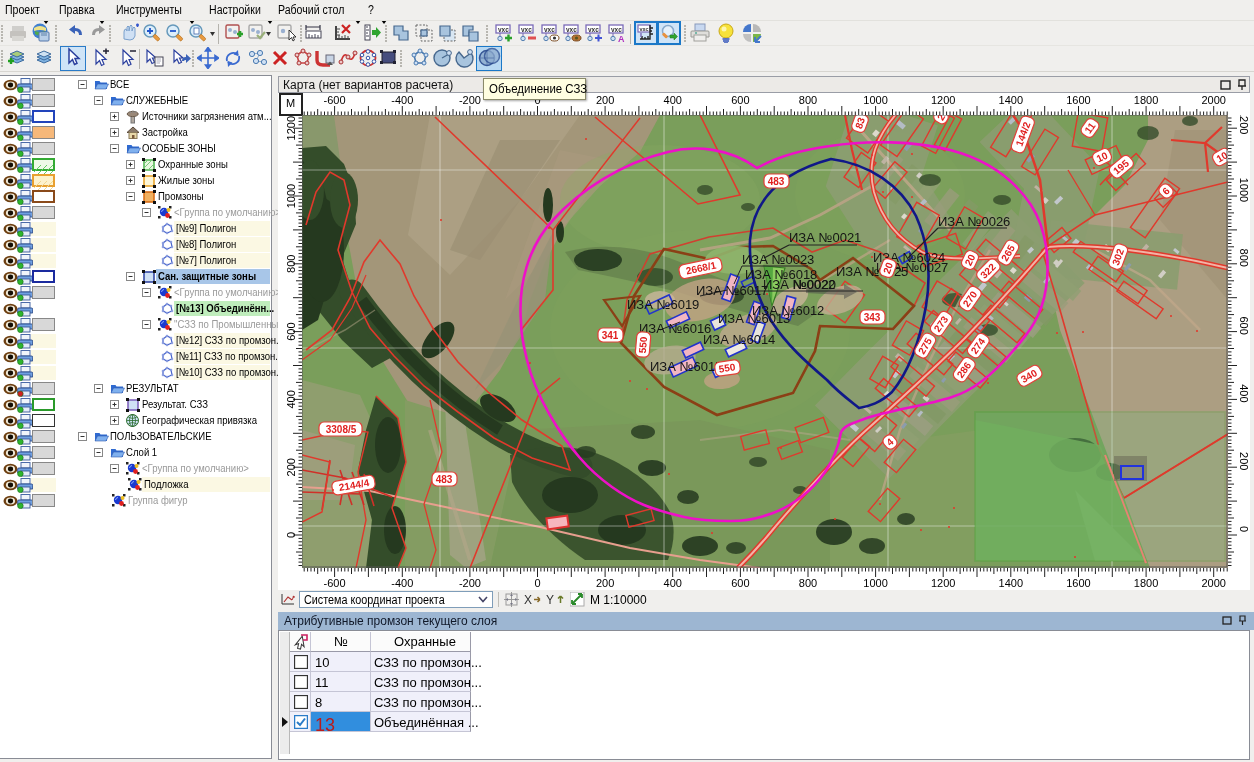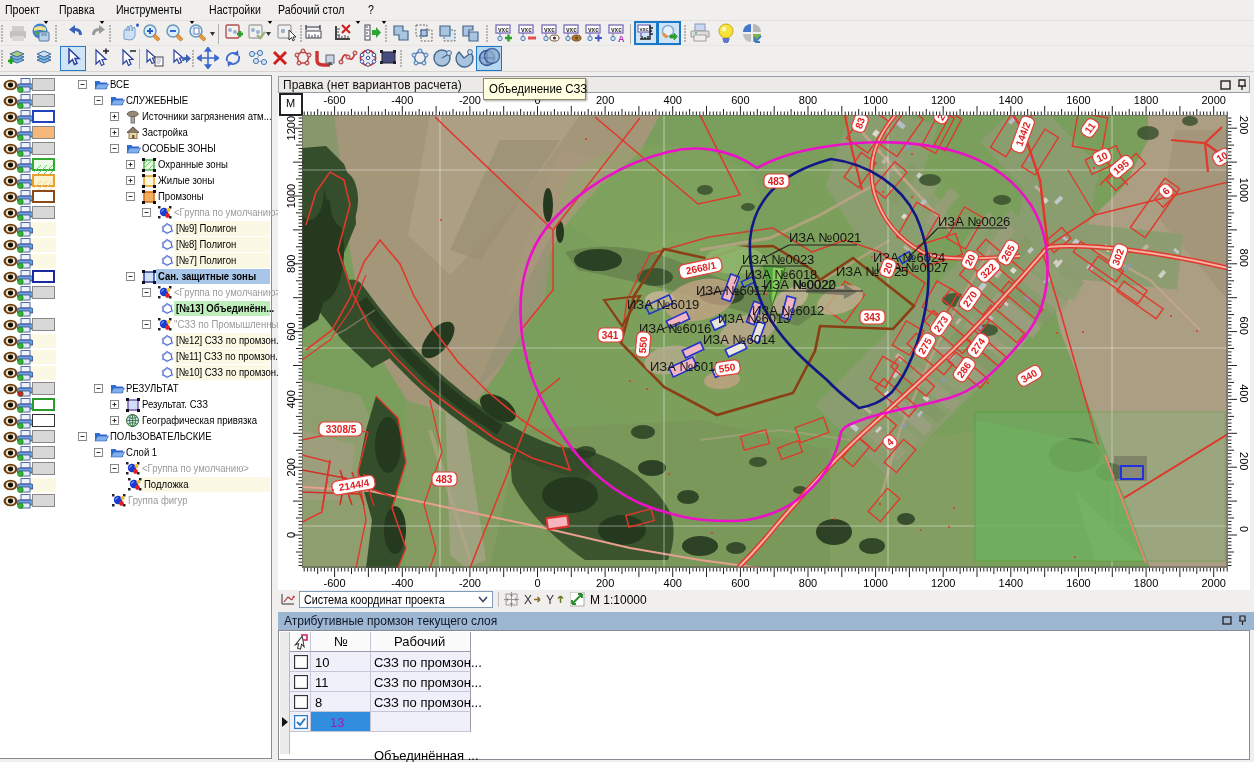--- a/index.html
+++ b/index.html
@@ -1071,21 +1071,21 @@
       <rect x="0" y="10" width="2.5" height="2.5"></rect>
       <rect x="11" y="10" width="2.5" height="2.5"></rect>
     </g>
     <circle cx="6" cy="6" r="4.2" fill="#1a3ad0"></circle>
     <path d="M6 3.5 A3 3 0 0 0 3.5 6" stroke="#8fb0ff" fill="none"></path>
     <circle cx="10.5" cy="4" r="2" fill="#f0c020"></circle>
     <circle cx="9.5" cy="9.5" r="2.4" fill="#e02020"></circle>
   </svg>
 <div style="position:absolute;left:128px;top:494px;font-size:11.5px;color:#9a9a9a;font-weight:normal;white-space:nowrap;transform:scaleX(0.83);transform-origin:0 0;">Группа фигур</div>
 <div style="position:absolute;left:278px;top:76px;width:972px;height:17px;background:#eceae7;border:1px solid #9a9da6"></div>
-<div style="position:absolute;left:283px;top:78px;font-size:12px;color:#111;font-weight:normal;white-space:nowrap;">Правка (нет вариантов расчета)</div>
+<div style="position:absolute;left:283px;top:78px;font-size:12px;color:#111;font-weight:normal;white-space:nowrap;">Карта (нет вариантов расчета)</div>
 <svg style="position:absolute;left:1220px;top:80px" width="12" height="10" viewBox="0 0 12 10">
     <rect x="1" y="1" width="9" height="8" fill="none" stroke="#222" stroke-width="1.4"></rect>
   </svg>
 <svg style="position:absolute;left:1237px;top:79px" width="10" height="12" viewBox="0 0 10 12">
     <path d="M2 1 h6 v6 h-6 Z M1 7 h8 M5 7 v4" stroke="#222" stroke-width="1.3" fill="none"></path>
   </svg>
 <div style="position:absolute;left:278px;top:93px;width:972px;height:497px;background:#fff"></div>
 <div style="position:absolute;left:279px;top:93px;width:24px;height:23px;background:#fff;border:2px solid #222"></div>
 <div style="position:absolute;left:286px;top:97px;font-size:11px;color:#000;font-weight:normal;white-space:nowrap;">М</div>
 <svg style="position:absolute;left:278px;top:93px" width="972" height="497" viewBox="278 93 972 497">
@@ -2014,21 +2014,21 @@
   </svg>
 <svg style="position:absolute;left:1238px;top:615px" width="9" height="11" viewBox="0 0 9 11">
     <path d="M2 1 h5 v5 h-5 Z M1 6 h7 M4.5 6 v4" stroke="#222" stroke-width="1.2" fill="none"></path>
   </svg>
 <div style="position:absolute;left:278px;top:630px;width:972px;height:130px;background:#fff;border:1px solid #898c95"></div>
 <div style="position:absolute;left:280px;top:632px;width:10px;height:122px;background:#ececec;border-right:1px solid #b8b8b8"></div>
 <div style="position:absolute;left:290px;top:632px;width:21px;height:20px;background:#fbfbfb;border-right:1px solid #c5c5d5;border-bottom:1px solid #9a9aa8"></div>
 <div style="position:absolute;left:311px;top:632px;width:60px;height:20px;background:#fbfbfb;border-right:1px solid #c5c5d5;border-bottom:1px solid #9a9aa8"></div>
 <div style="position:absolute;left:371px;top:632px;width:100px;height:20px;background:#fbfbfb;border-right:1px solid #9a9aa8;border-bottom:1px solid #9a9aa8"></div>
 <div style="position:absolute;left:334px;top:634px;font-size:13px;color:#000;font-weight:normal;white-space:nowrap;">№</div>
-<div style="position:absolute;left:394px;top:634px;font-size:13px;color:#000;font-weight:normal;white-space:nowrap;">Рабочий</div>
+<div style="position:absolute;left:394px;top:634px;font-size:13px;color:#000;font-weight:normal;white-space:nowrap;">Охранные</div>
 <svg style="position:absolute;left:293px;top:633px" width="16" height="18" viewBox="0 0 16 18">
     <path d="M6 16 L6 11 L3 13 L8 3 L12 13 L9 11 L9 16 Z" fill="#fff" stroke="#333" transform="rotate(12 8 9)"></path>
     <path d="M8 2 L14 2 L14 7 L10 7" fill="none" stroke="#cc2060" stroke-width="1.6"></path>
   </svg>
 <div style="position:absolute;left:290px;top:652px;width:21px;height:20px;background:#f0f0fa;border-right:1px solid #c5c5d5;border-bottom:1px solid #c5c5d5"></div>
 <div style="position:absolute;left:311px;top:652px;width:60px;height:20px;background:#f0f0fa;border-right:1px solid #c5c5d5;border-bottom:1px solid #c5c5d5"></div>
 <div style="position:absolute;left:371px;top:652px;width:100px;height:20px;background:#f0f0fa;border-right:1px solid #9a9aa8;border-bottom:1px solid #c5c5d5"></div>
 <div style="position:absolute;left:315px;top:655px;font-size:13px;color:#000;font-weight:normal;white-space:nowrap;">10</div>
 <div style="position:absolute;left:374px;top:655px;font-size:13px;color:#000;font-weight:normal;white-space:nowrap;">СЗЗ по промзон...</div>
 <svg style="position:absolute;left:294px;top:655px" width="14" height="14">
@@ -2046,22 +2046,22 @@
 <div style="position:absolute;left:311px;top:692px;width:60px;height:20px;background:#f0f0fa;border-right:1px solid #c5c5d5;border-bottom:1px solid #c5c5d5"></div>
 <div style="position:absolute;left:371px;top:692px;width:100px;height:20px;background:#f0f0fa;border-right:1px solid #9a9aa8;border-bottom:1px solid #c5c5d5"></div>
 <div style="position:absolute;left:315px;top:695px;font-size:13px;color:#000;font-weight:normal;white-space:nowrap;">8</div>
 <div style="position:absolute;left:374px;top:695px;font-size:13px;color:#000;font-weight:normal;white-space:nowrap;">СЗЗ по промзон...</div>
 <svg style="position:absolute;left:294px;top:695px" width="14" height="14">
     <rect x="0.5" y="0.5" width="13" height="13" fill="#fff" stroke="#333" stroke-width="1.3"></rect>
   </svg>
 <div style="position:absolute;left:290px;top:712px;width:21px;height:20px;background:#f0f0fa;border-right:1px solid #c5c5d5;border-bottom:1px solid #c5c5d5"></div>
 <div style="position:absolute;left:311px;top:712px;width:60px;height:20px;background:#318ede;border-right:1px solid #c5c5d5;border-bottom:1px solid #c5c5d5"></div>
 <div style="position:absolute;left:371px;top:712px;width:100px;height:20px;background:#f0f0fa;border-right:1px solid #9a9aa8;border-bottom:1px solid #c5c5d5"></div>
-<div style="position:absolute;left:330px;top:715px;font-size:13px;color:#a21caf;font-weight:normal;white-space:nowrap;">13</div>
-<div style="position:absolute;left:374px;top:715px;font-size:13px;color:#000;font-weight:normal;white-space:nowrap;margin-top:33px;">Объединённая ...</div>
+<div style="position:absolute;left:315px;top:715px;font-size:18px;color:#b91c1c;font-weight:normal;white-space:nowrap;">13</div>
+<div style="position:absolute;left:374px;top:715px;font-size:13px;color:#000;font-weight:normal;white-space:nowrap;">Объединённая ...</div>
 <svg style="position:absolute;left:294px;top:715px" width="14" height="14">
     <rect x="0.5" y="0.5" width="13" height="13" fill="#fff" stroke="#2a7bc8" stroke-width="1.5"></rect>
     <path d="M3 7 L6 10 L11 3.5" stroke="#2a7bc8" stroke-width="2" fill="none"></path>
   </svg>
 <svg style="position:absolute;left:281px;top:717px" width="8" height="10">
     <path d="M1 0 L7 5 L1 10 Z" fill="#111"></path>
   </svg>
 <div style="position:absolute;left:483px;top:78px;width:103px;height:22px;background:#fffee1;border:1px solid #8a8a6a;box-shadow:1px 1px 2px rgba(0,0,0,.35)"></div>
 <div style="position:absolute;left:489px;top:81px;font-size:13px;color:#000;font-weight:normal;white-space:nowrap;transform:scaleX(0.88);transform-origin:0 0;">Объединение СЗЗ</div>
 </body></html>

